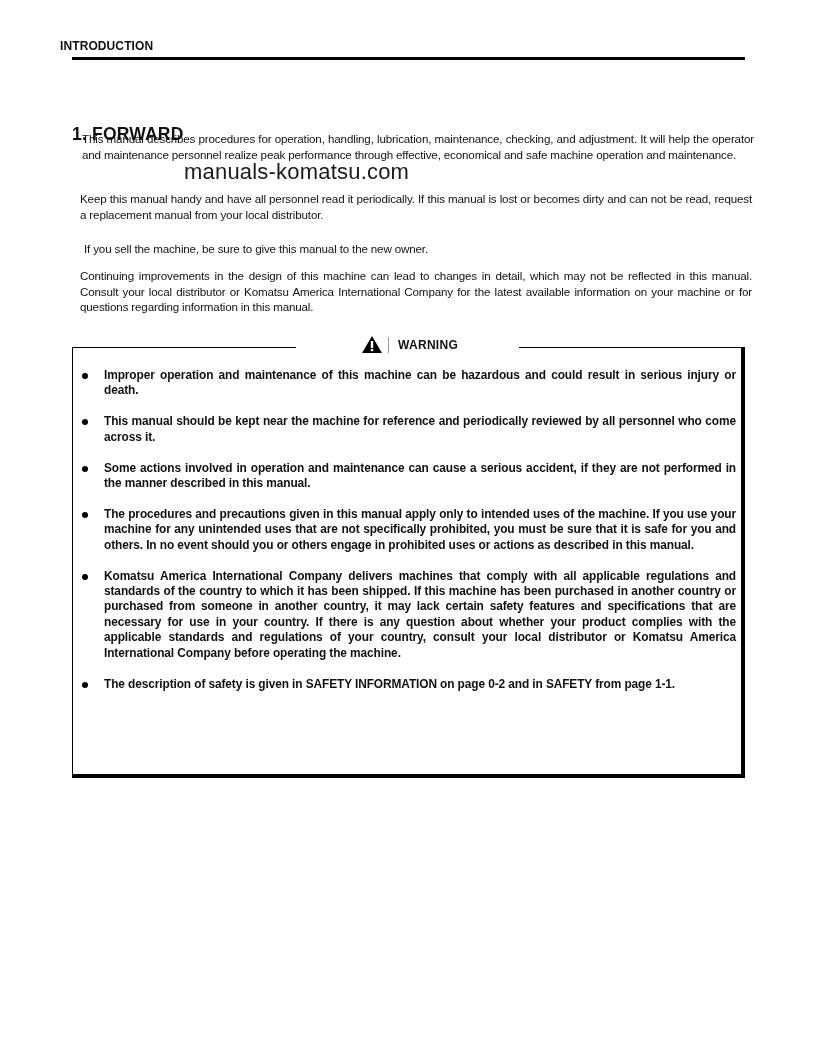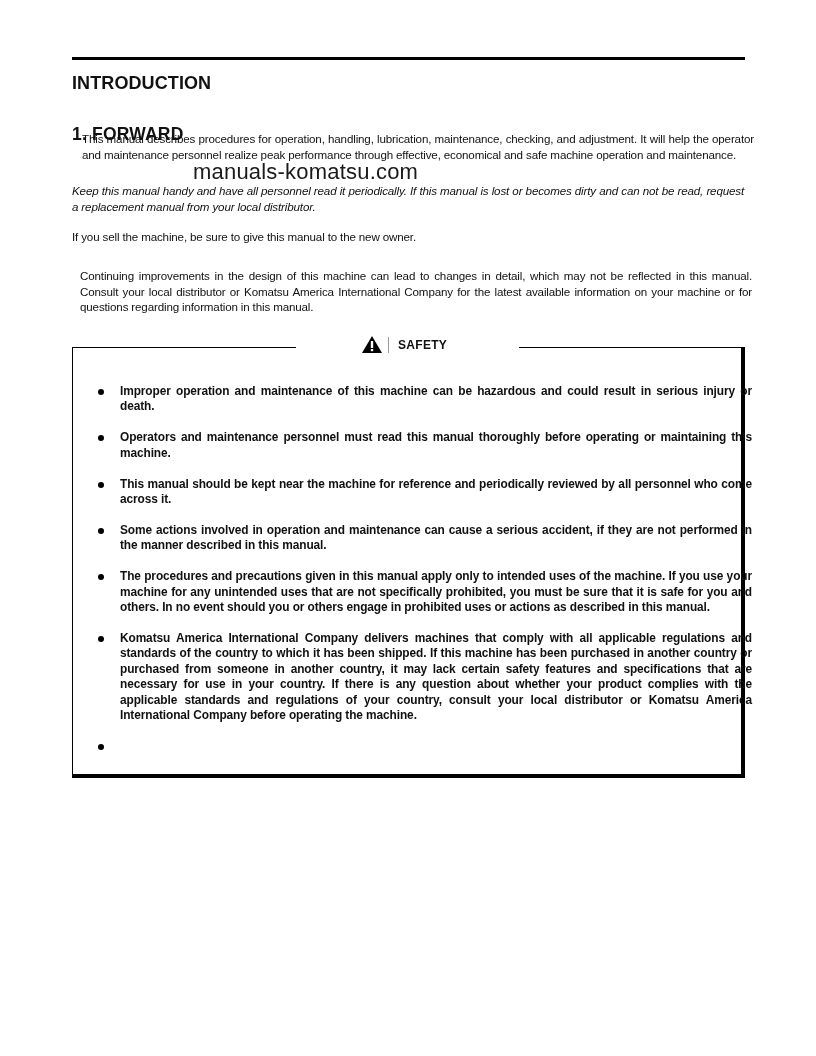--- a/index.html
+++ b/index.html
@@ -1,56 +1,56 @@
 <!DOCTYPE html>
 <html><head>
   <meta charset="utf-8">
   <style>
     html, body { margin: 0; padding: 0; background: #ffffff; }
     body {
       width: 816px; height: 1056px; position: relative; overflow: hidden;
       font-family: "Liberation Sans", sans-serif; color: #111111;
     }
     .page-header {
-      position: absolute; left: 72px; top: 39px; width: 673px;
-      font-size: 18px; font-weight: bold; letter-spacing: 0.1px; margin-top: 34px;
+      position: absolute; left: 60px; top: 39px; width: 673px;
+      font-size: 12px; font-weight: bold; letter-spacing: 0.1px;
     }
     .header-rule {
       position: absolute; left: 72px; top: 57px; width: 673px; height: 3px; background: #000;
     }
     .section-title {
       position: absolute; left: 72px; top: 92px;
       font-size: 17.5px; font-weight: bold; letter-spacing: 0.2px; margin-top: 32px;
     }
     .intro {
       position: absolute; left: 72px; width: 672px;
       font-size: 11.6px; line-height: 15.5px; text-align: justify;
       font-stretch: condensed; letter-spacing: -0.15px;
     }
     .watermark {
-      position: absolute; left: 193px; top: 159px;
+      position: absolute; left: 184px; top: 159px;
       font-size: 22px; color: #1a1a1a; letter-spacing: 0.2px; white-space: nowrap;
     }
     .warn-box {
       position: absolute; left: 72px; top: 347px; width: 668px; height: 426px;
       border-left: 1.5px solid #000; border-top: 1.5px solid #000;
       border-right: 4px solid #000; border-bottom: 4px solid #000;
     }
     .warn-gap {
       position: absolute; left: 296px; top: 344px; width: 223px; height: 8px; background: #fff;
     }
     .warn-label {
       position: absolute; left: 362px; top: 336px; display: flex; align-items: center;
       font-size: 12px; font-weight: bold; letter-spacing: 0.3px;
     }
     .warn-label svg { margin-right: 6px; }
     .warn-divider { width: 1px; height: 16px; background: #999; margin-right: 9px; }
     .bullet-list {
       position: absolute; left: 80px; top: 368px; width: 656px;
-      list-style: none; margin: 16px; padding: 0;
+      list-style: none; margin: 0; padding: 0;
     }
     .bullet-item {
       position: relative; padding-left: 24px; margin-bottom: 15.5px;
       font-size: 11.9px; line-height: 15.4px; font-weight: bold; text-align: justify;
       letter-spacing: -0.1px;
     }
     .bullet-dot {
       position: absolute; left: 2px; top: 5px; width: 6px; height: 6px; border-radius: 50%; background: #000;
     }
     .page-number {
@@ -59,41 +59,40 @@
   </style>
 </head>
 <body>
 
 <div class="page-header">INTRODUCTION</div>
 <div class="header-rule"></div>
 
 <div class="section-title">1. FORWARD</div>
 
 <p class="intro" style="top:121px; margin:10px;">This manual describes procedures for operation, handling, lubrication, maintenance, checking, and adjustment. It will help the operator and maintenance personnel realize peak performance through effective, economical and safe machine operation and maintenance.</p>
-<p class="intro" style="top:183px; margin:0;font-style:italic;">Keep this manual handy and have all personnel read it periodically. If this manual is lost or becomes dirty and can not be read, request a replacement manual from your local distributor.</p>
-<p class="intro" style="top:229px; margin:0;">If you sell the machine, be sure to give this manual to the new owner.</p>
+<p class="intro" style="top:183px; margin:8px;">Keep this manual handy and have all personnel read it periodically. If this manual is lost or becomes dirty and can not be read, request a replacement manual from your local distributor.</p>
+<p class="intro" style="top:229px; margin:12px;">If you sell the machine, be sure to give this manual to the new owner.</p>
 <p class="intro" style="top:260px; margin:8px;">Continuing improvements in the design of this machine can lead to changes in detail, which may not be reflected in this manual. Consult your local distributor or Komatsu America International Company for the latest available information on your machine or for questions regarding information in this manual.</p>
 
 <div class="watermark">manuals-komatsu.com</div>
 
 <div class="warn-box"></div>
 <div class="warn-gap"></div>
 <div class="warn-label">
   <svg width="20" height="17" viewBox="0 0 20 17">
     <polygon points="10,0 20,17 0,17" fill="#000"></polygon>
     <rect x="8.8" y="5" width="2.4" height="7" fill="#fff"></rect>
     <rect x="8.8" y="13" width="2.4" height="2.2" fill="#fff"></rect>
   </svg>
   <span class="warn-divider"></span>
-  <span>SAFETY</span>
+  <span>WARNING</span>
 </div>
 
 <ul class="bullet-list">
   <li class="bullet-item"><span class="bullet-dot"></span><span>Improper operation and maintenance of this machine can be hazardous and could result in serious injury or death.</span></li>
-  <li class="bullet-item"><span class="bullet-dot"></span><span>Operators and maintenance personnel must read this manual thoroughly before operating or maintaining this machine.</span></li>
   <li class="bullet-item"><span class="bullet-dot"></span><span>This manual should be kept near the machine for reference and periodically reviewed by all personnel who come across it.</span></li>
   <li class="bullet-item"><span class="bullet-dot"></span><span>Some actions involved in operation and maintenance can cause a serious accident, if they are not performed in the manner described in this manual.</span></li>
   <li class="bullet-item"><span class="bullet-dot"></span><span>The procedures and precautions given in this manual apply only to intended uses of the machine. If you use your machine for any unintended uses that are not specifically prohibited, you must be sure that it is safe for you and others. In no event should you or others engage in prohibited uses or actions as described in this manual.</span></li>
   <li class="bullet-item"><span class="bullet-dot"></span><span>Komatsu America International Company delivers machines that comply with all applicable regulations and standards of the country to which it has been shipped. If this machine has been purchased in another country or purchased from someone in another country, it may lack certain safety features and specifications that are necessary for use in your country. If there is any question about whether your product complies with the applicable standards and regulations of your country, consult your local distributor  or Komatsu America International Company before operating the machine.</span></li>
-  <li class="bullet-item"><span class="bullet-dot"></span></li>
+  <li class="bullet-item"><span class="bullet-dot"></span><span>The description of safety is given in SAFETY INFORMATION on page 0-2 and in SAFETY from page 1-1.</span></li>
 </ul>
 
 <div class="page-number">0-2</div>
 
 </body></html>

